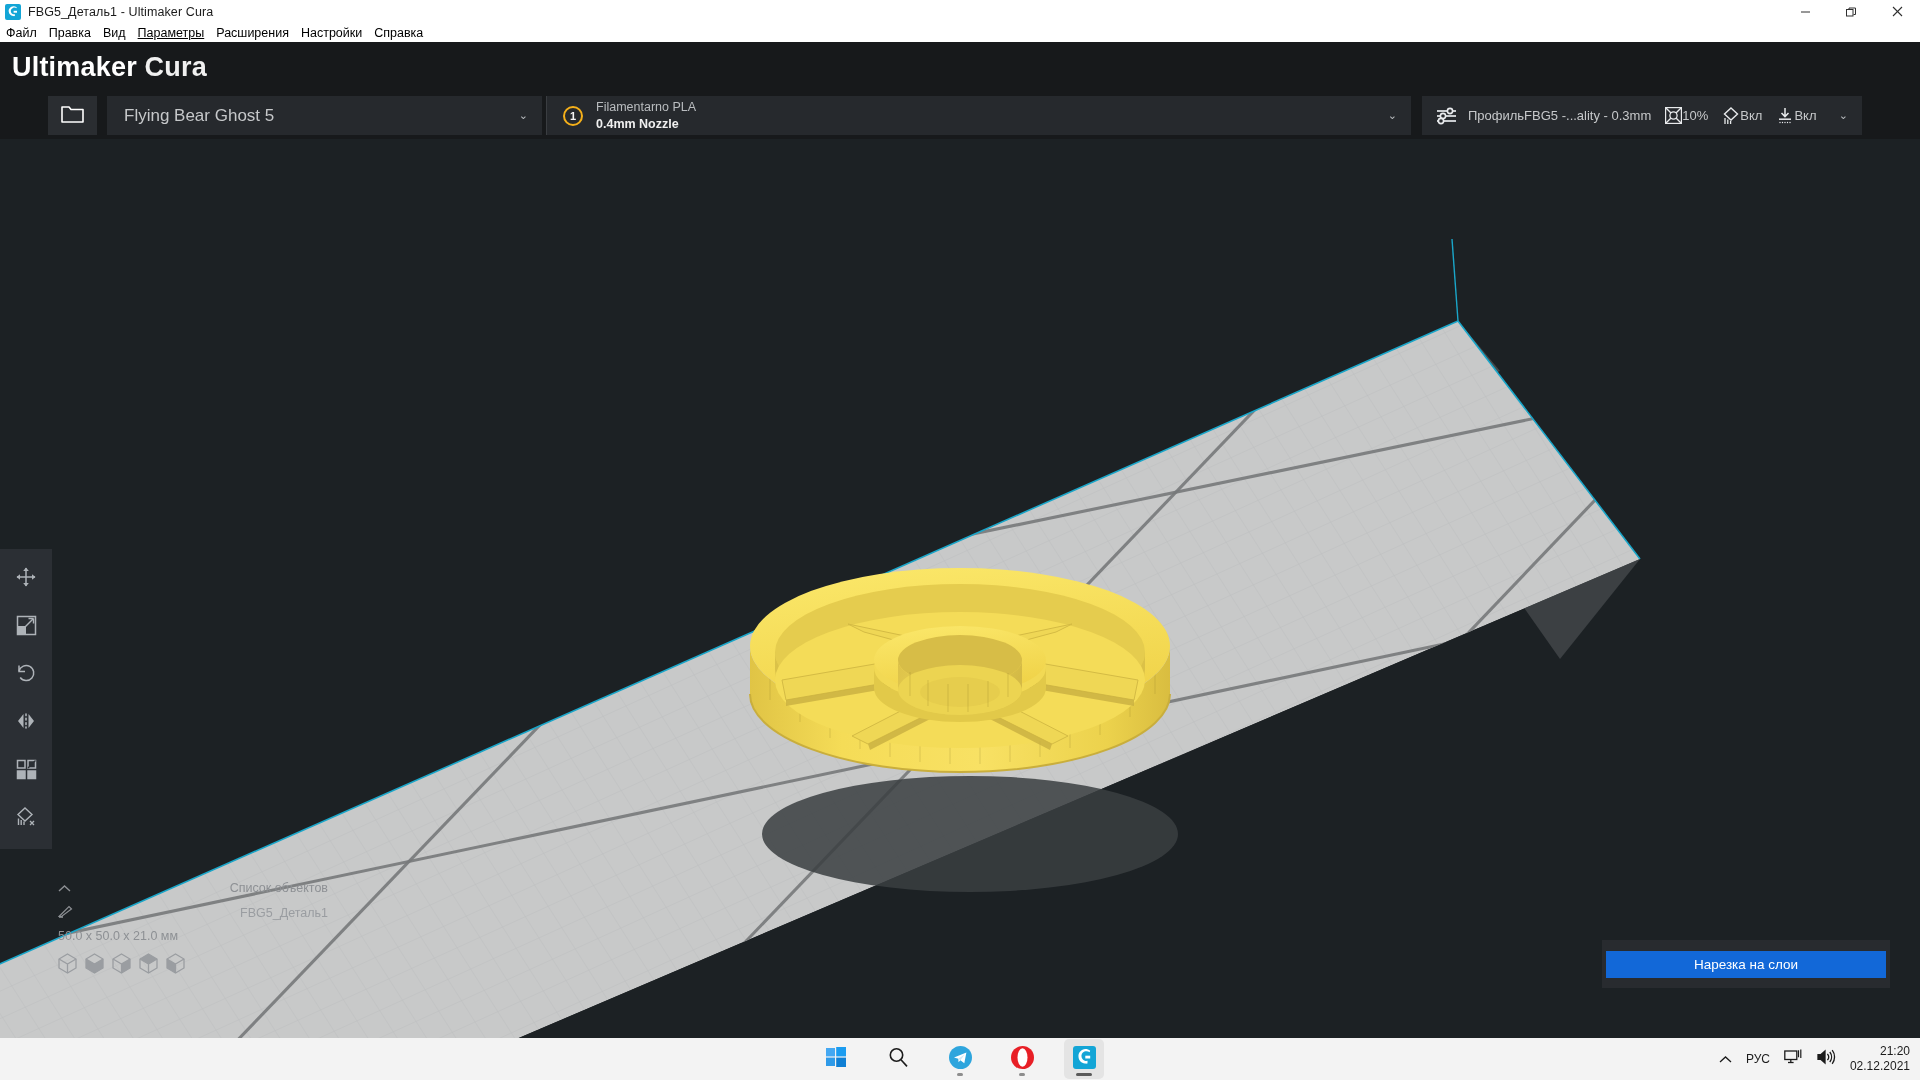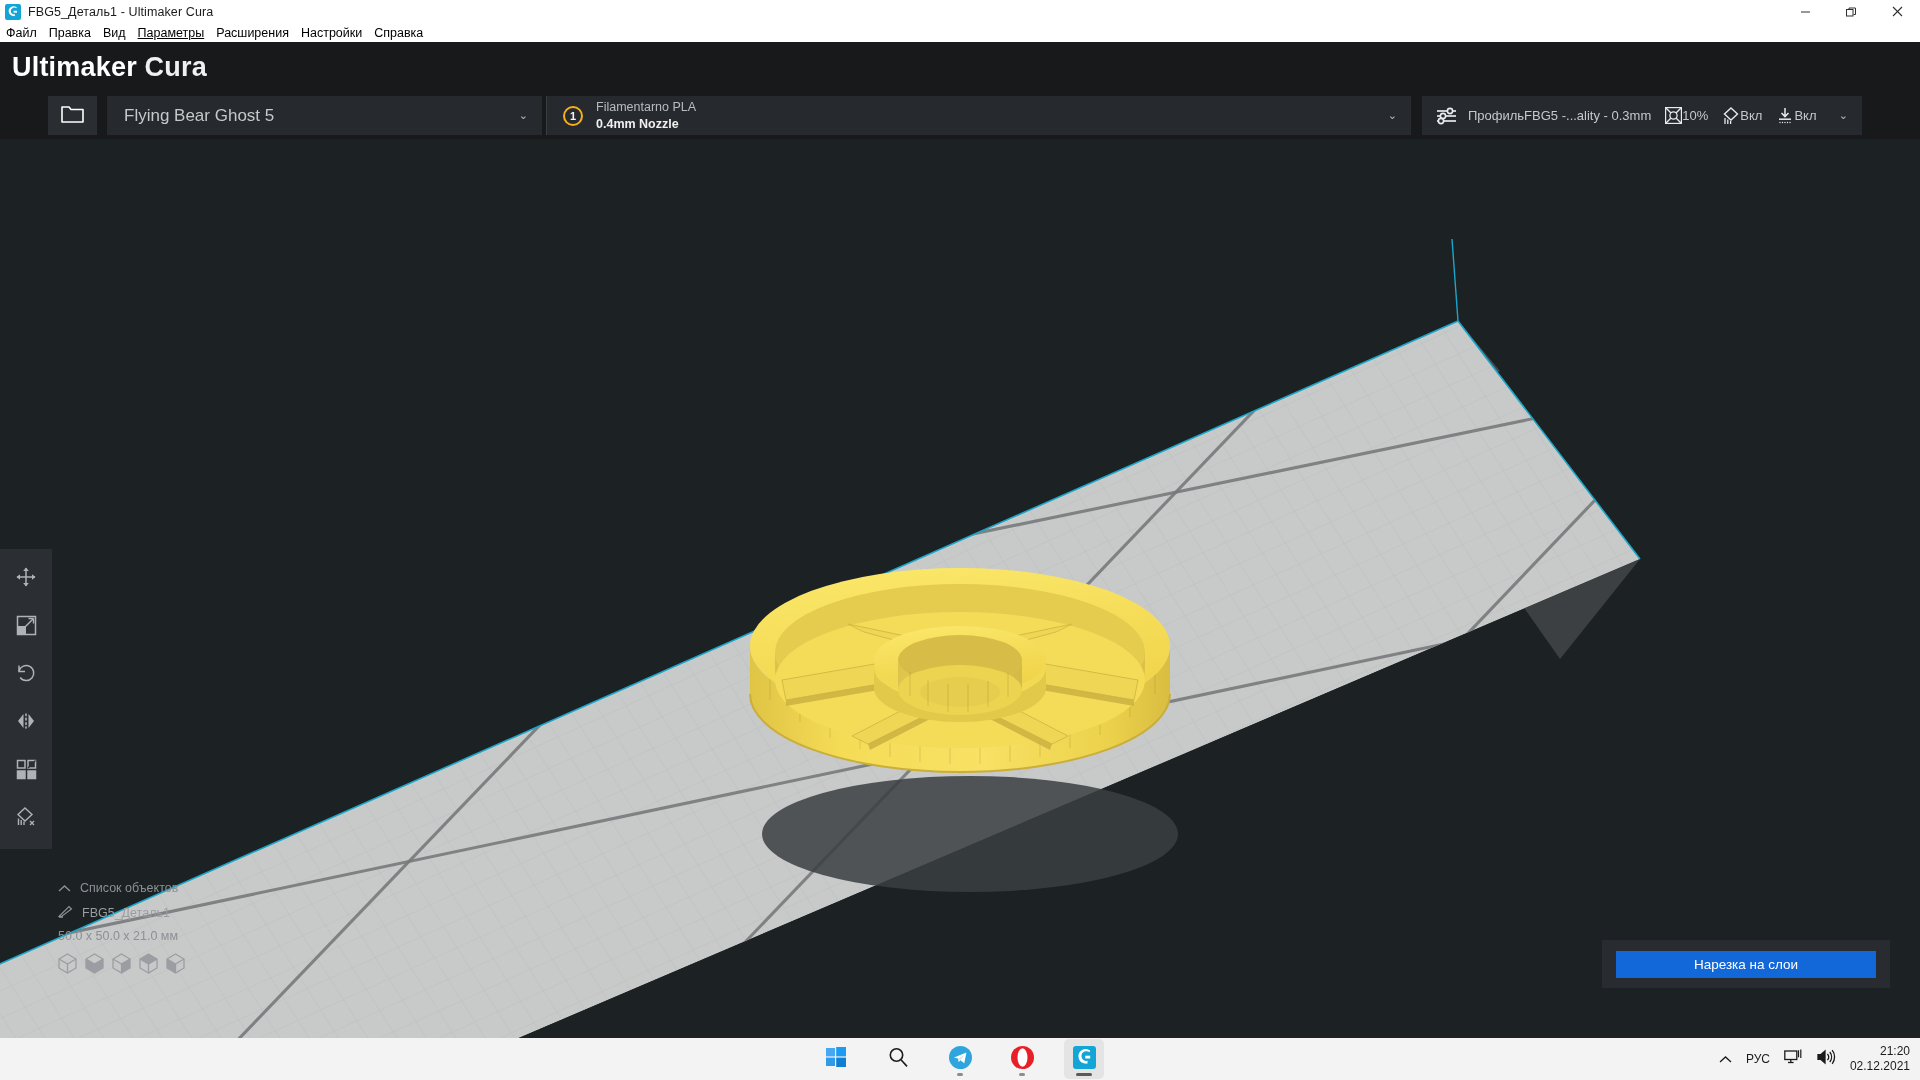--- a/index.html
+++ b/index.html
@@ -84,31 +84,31 @@
   .plate-wrap { position: absolute; inset: 0; }
 
   
   .toolcol { position: absolute; left: 0; top: 410px; width: 52px;
     background: #2b2f34; padding: 6px 0; }
   .tool { width: 52px; height: 48px; display: flex; align-items: center;
     justify-content: center; }
 
   
   .objlist { position: absolute; left: 58px; bottom: 60px; width: 270px; }
-  .ol-row { display: flex; align-items: center; gap: 9px; margin-bottom: 7px; }
+  .ol-row { display: flex; align-items: center; gap: 9px; margin-bottom: 7px; justify-content: space-between; }
   .ol-title { font-size: 12.5px; color: #8d9094; }
   .ol-name { font-size: 12.5px; color: #9a9da1; }
   .ol-dims { font-size: 12.5px; color: #8d9094; margin-bottom: 10px; }
   .ol-cubes { display: flex; gap: 8px; }
 
   
   .slicepanel { position: absolute; right: 30px; bottom: 50px; width: 288px;
     height: 48px; background: #282b2f; display: flex; align-items: center;
     justify-content: center; }
-  .slice-btn { width: 260px; height: 27px; background: #1268d8;
+  .slice-btn { width: 280px; height: 27px; background: #1268d8;
     display: flex; align-items: center; justify-content: center;
     color: #ffffff; font-size: 13.5px; }
 
   
   .taskbar { position: absolute; left: 0; bottom: 0; width: 1920px; height: 42px;
     background: #f3f3f3; display: flex; align-items: center; }
   .tb-center { position: absolute; left: 0; width: 1920px; display: flex;
     justify-content: center; gap: 22px; align-items: center; }
   .tbi { width: 40px; height: 40px; display: flex; align-items: center;
     justify-content: center; position: relative; border-radius: 5px; }

